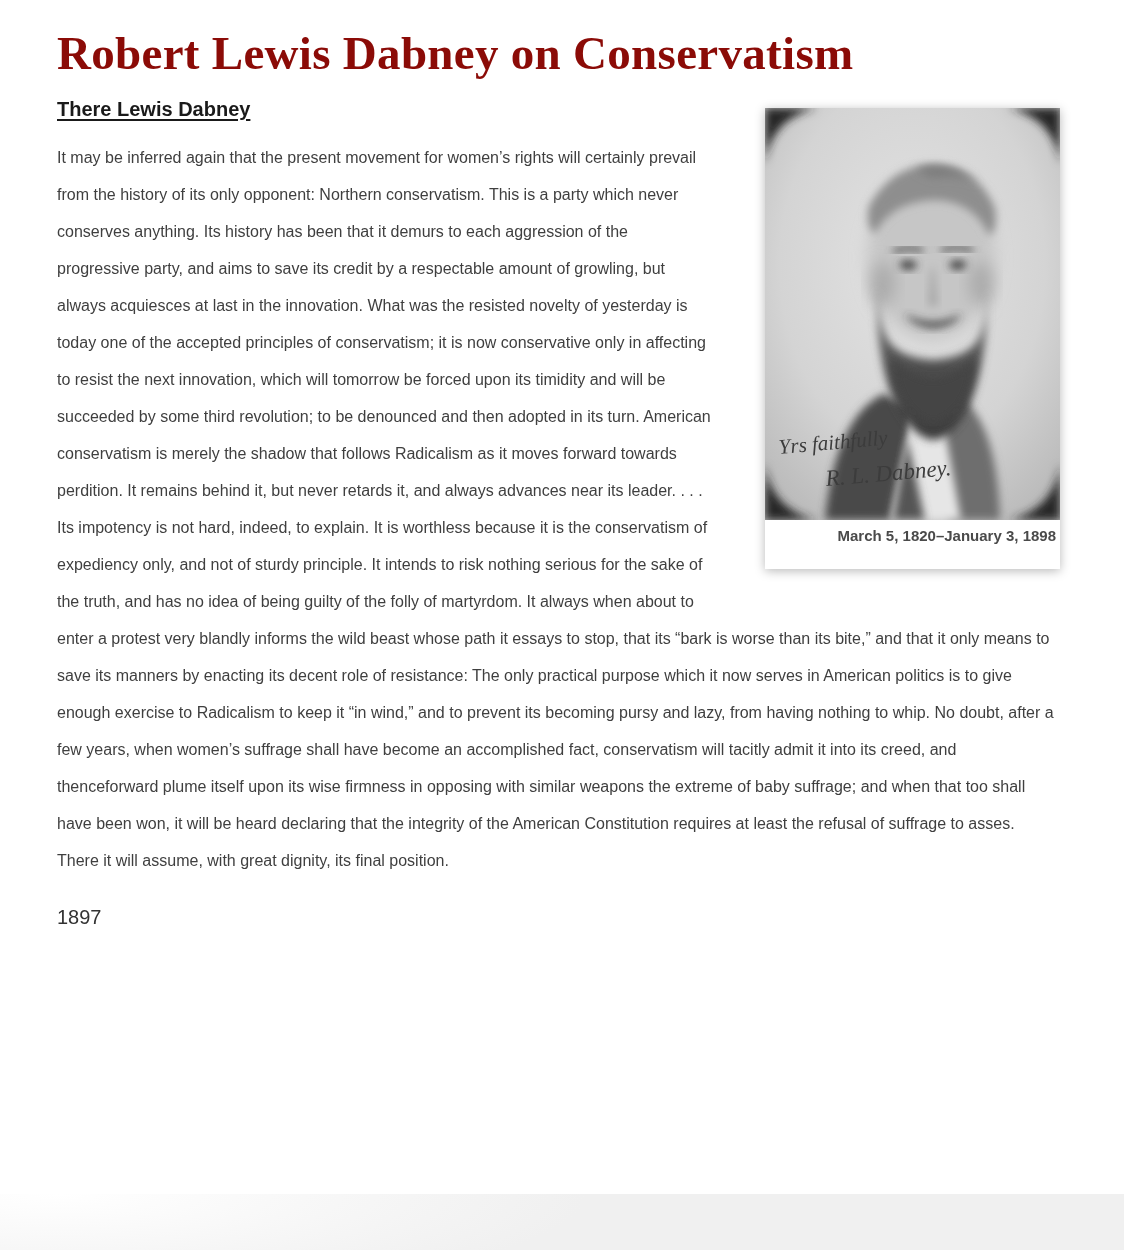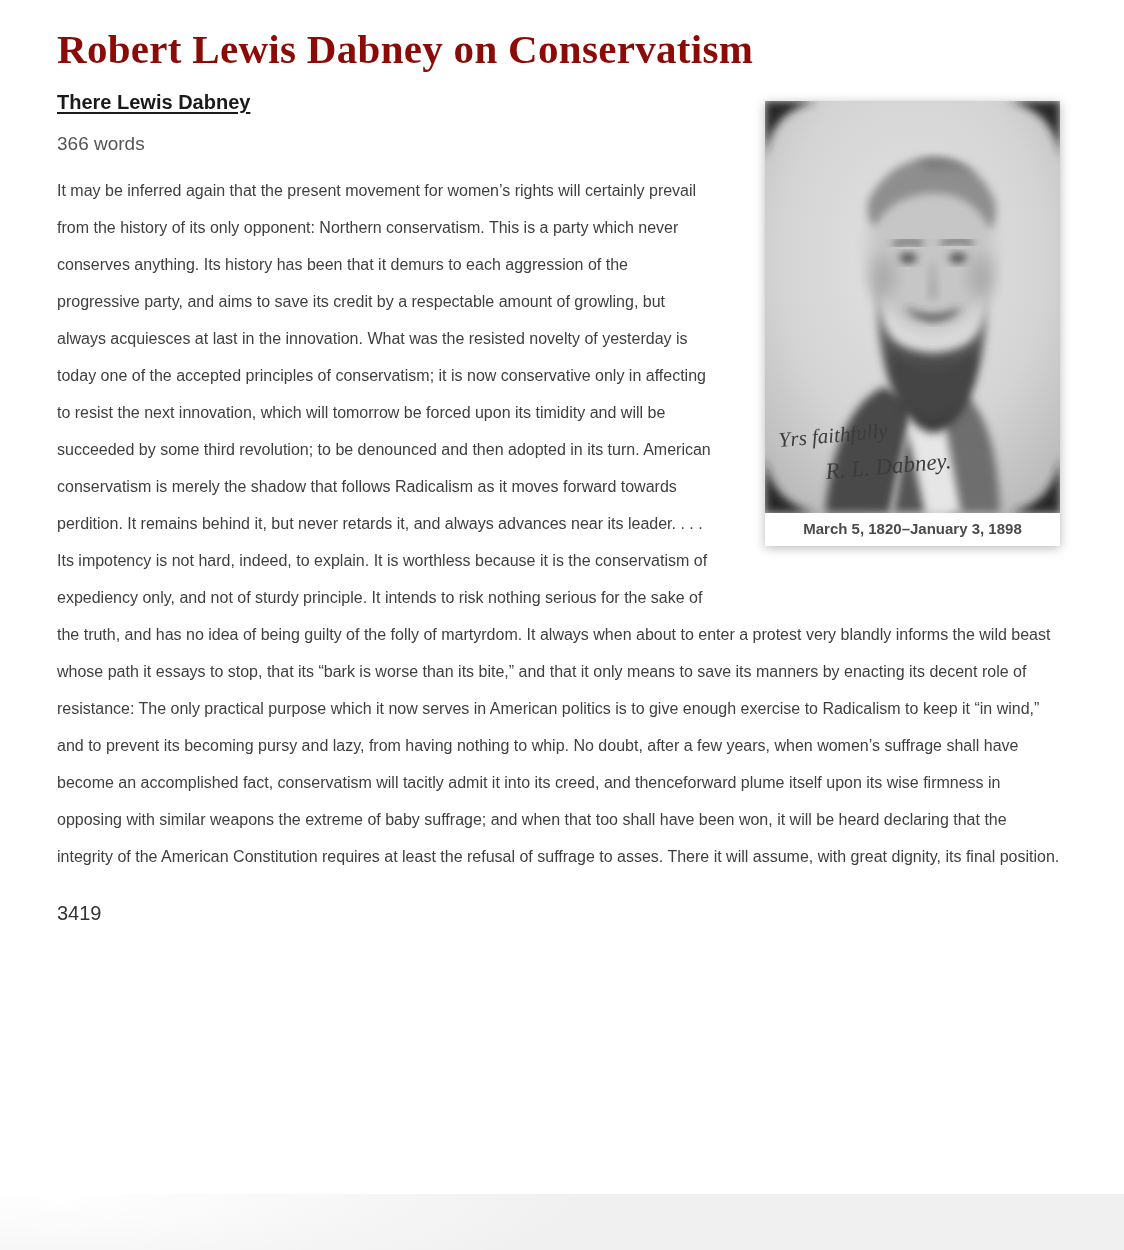--- a/index.html
+++ b/index.html
@@ -14,21 +14,21 @@
     display: flex;
     flex-direction: column;
   }
   .main {
     flex: 1 1 auto;
     padding: 26px 64px 0 57px;
   }
   .page-title {
     font-family: "Liberation Serif", serif;
     font-weight: 700;
-    font-size: 41px;
+    font-size: 47px;
     line-height: 1.15;
     color: #8b0b07;
     margin: 0 0 18px 0;
     letter-spacing: 0.3px;
   }
   .author-link {
     display: inline-block;
     font-size: 20px;
     font-weight: 700;
     color: #1a1a1a;
@@ -60,25 +60,25 @@
   .portrait-photo {
     display: block;
     width: 295px;
     height: 412px;
     background: #c9c9c9;
   }
   .portrait-caption {
     display: block;
     width: 100%;
     background: #ffffff;
-    text-align: center;
+    text-align: right;
     font-size: 15px;
     font-weight: 700;
     color: #4a4a4a;
-    padding: 8px 4px 9px 4px;
+    padding: 8px 4px 25px 4px;
     line-height: 16px;
   }
   .year-label {
     font-size: 20px;
     color: #333333;
     margin: 26px 0 0 0;
     line-height: 24px;
   }
   .page-footer {
     flex: 0 0 auto;
@@ -162,21 +162,20 @@
       </g>
 
       <g transform="rotate(-5 60 340)">
         <text class="sig-text" x="14" y="342" font-size="21">Yrs faithfully</text>
         <text class="sig-text" x="58" y="378" font-size="23">R. L. Dabney.</text>
       </g>
     </svg>
     <figcaption class="portrait-caption">March 5, 1820–January 3, 1898</figcaption>
   </figure>
 
-  <p class="word-count">366 words</p>
 
   <p class="article-body">It may be inferred again that the present movement for women’s rights will certainly prevail from the history of its only opponent: Northern conservatism. This is a party which never conserves anything. Its history has been that it demurs to each aggression of the progressive party, and aims to save its credit by a respectable amount of growling, but always acquiesces at last in the innovation. What was the resisted novelty of yesterday is today one of the accepted principles of conservatism; it is now conservative only in affecting to resist the next innovation, which will tomorrow be forced upon its timidity and will be succeeded by some third revolution; to be denounced and then adopted in its turn. American conservatism is merely the shadow that follows Radicalism as it moves forward towards perdition. It remains behind it, but never retards it, and always advances near its leader. . . . Its impotency is not hard, indeed, to explain. It is worthless because it is the conservatism of expediency only, and not of sturdy principle. It intends to risk nothing serious for the sake of the truth, and has no idea of being guilty of the folly of martyrdom. It always when about to enter a protest very blandly informs the wild beast whose path it essays to stop, that its “bark is worse than its bite,” and that it only means to save its manners by enacting its decent role of resistance: The only practical purpose which it now serves in American politics is to give enough exercise to Radicalism to keep it “in wind,” and to prevent its becoming pursy and lazy, from having nothing to whip. No doubt, after a few years, when women’s suffrage shall have become an accomplished fact, conservatism will tacitly admit it into its creed, and thenceforward plume itself upon its wise firmness in opposing with similar weapons the extreme of baby suffrage; and when that too shall have been won, it will be heard declaring that the integrity of the American Constitution requires at least the refusal of suffrage to asses. There it will assume, with great dignity, its final position.</p>
 
-  <p class="year-label">3419</p>
+  <p class="year-label">1897</p>
 
 </div>
 
 <div class="page-footer"></div>
 
 </body></html>

